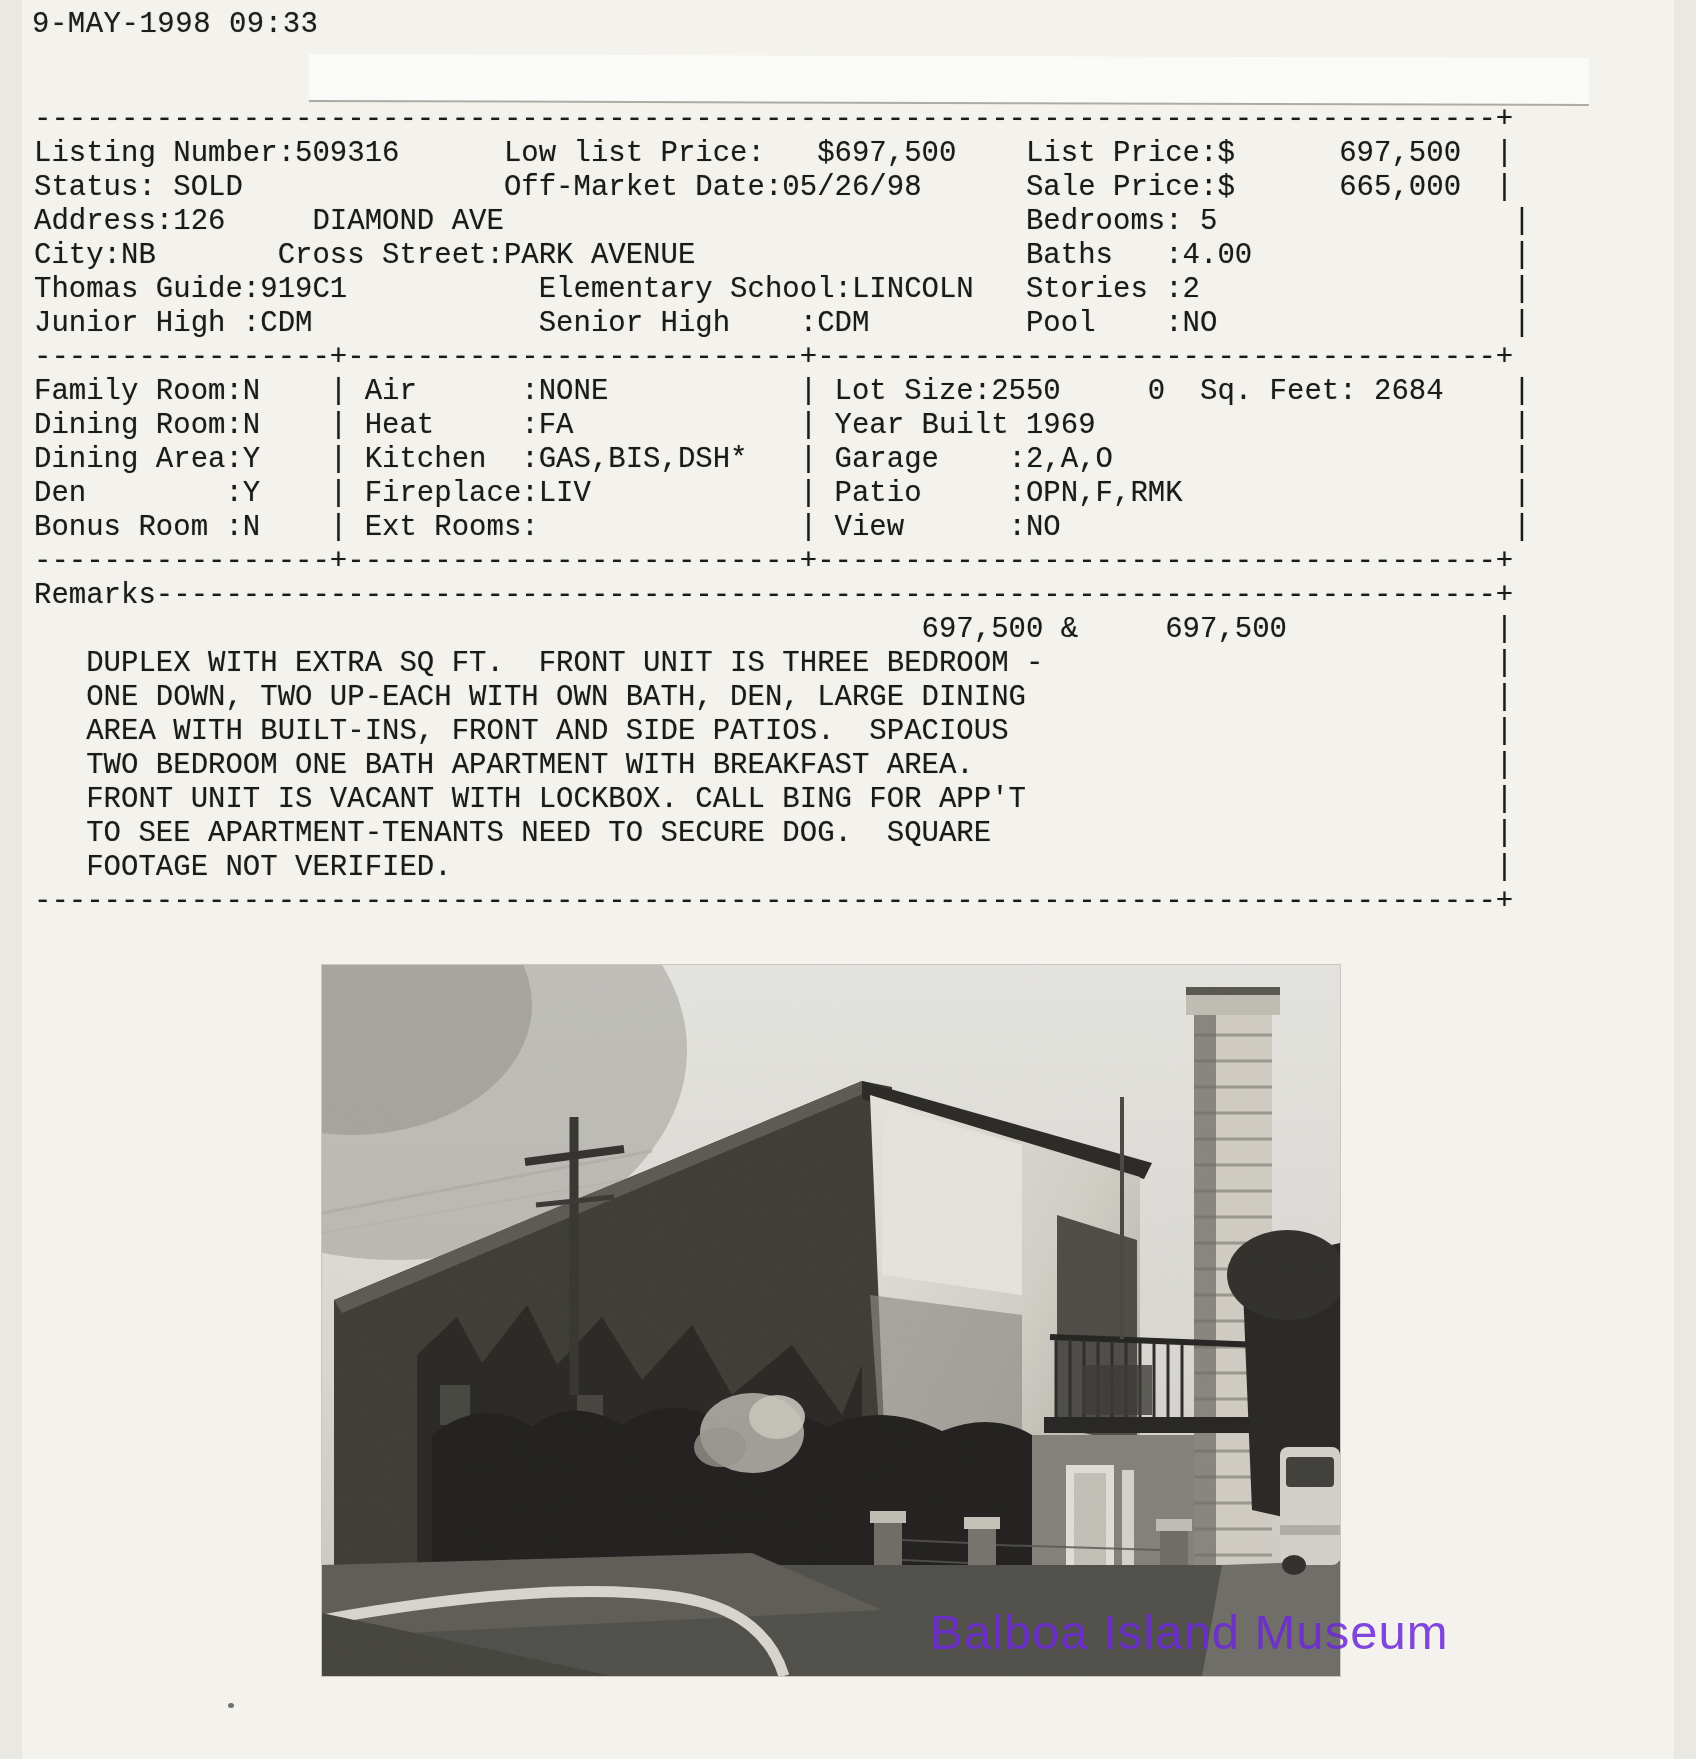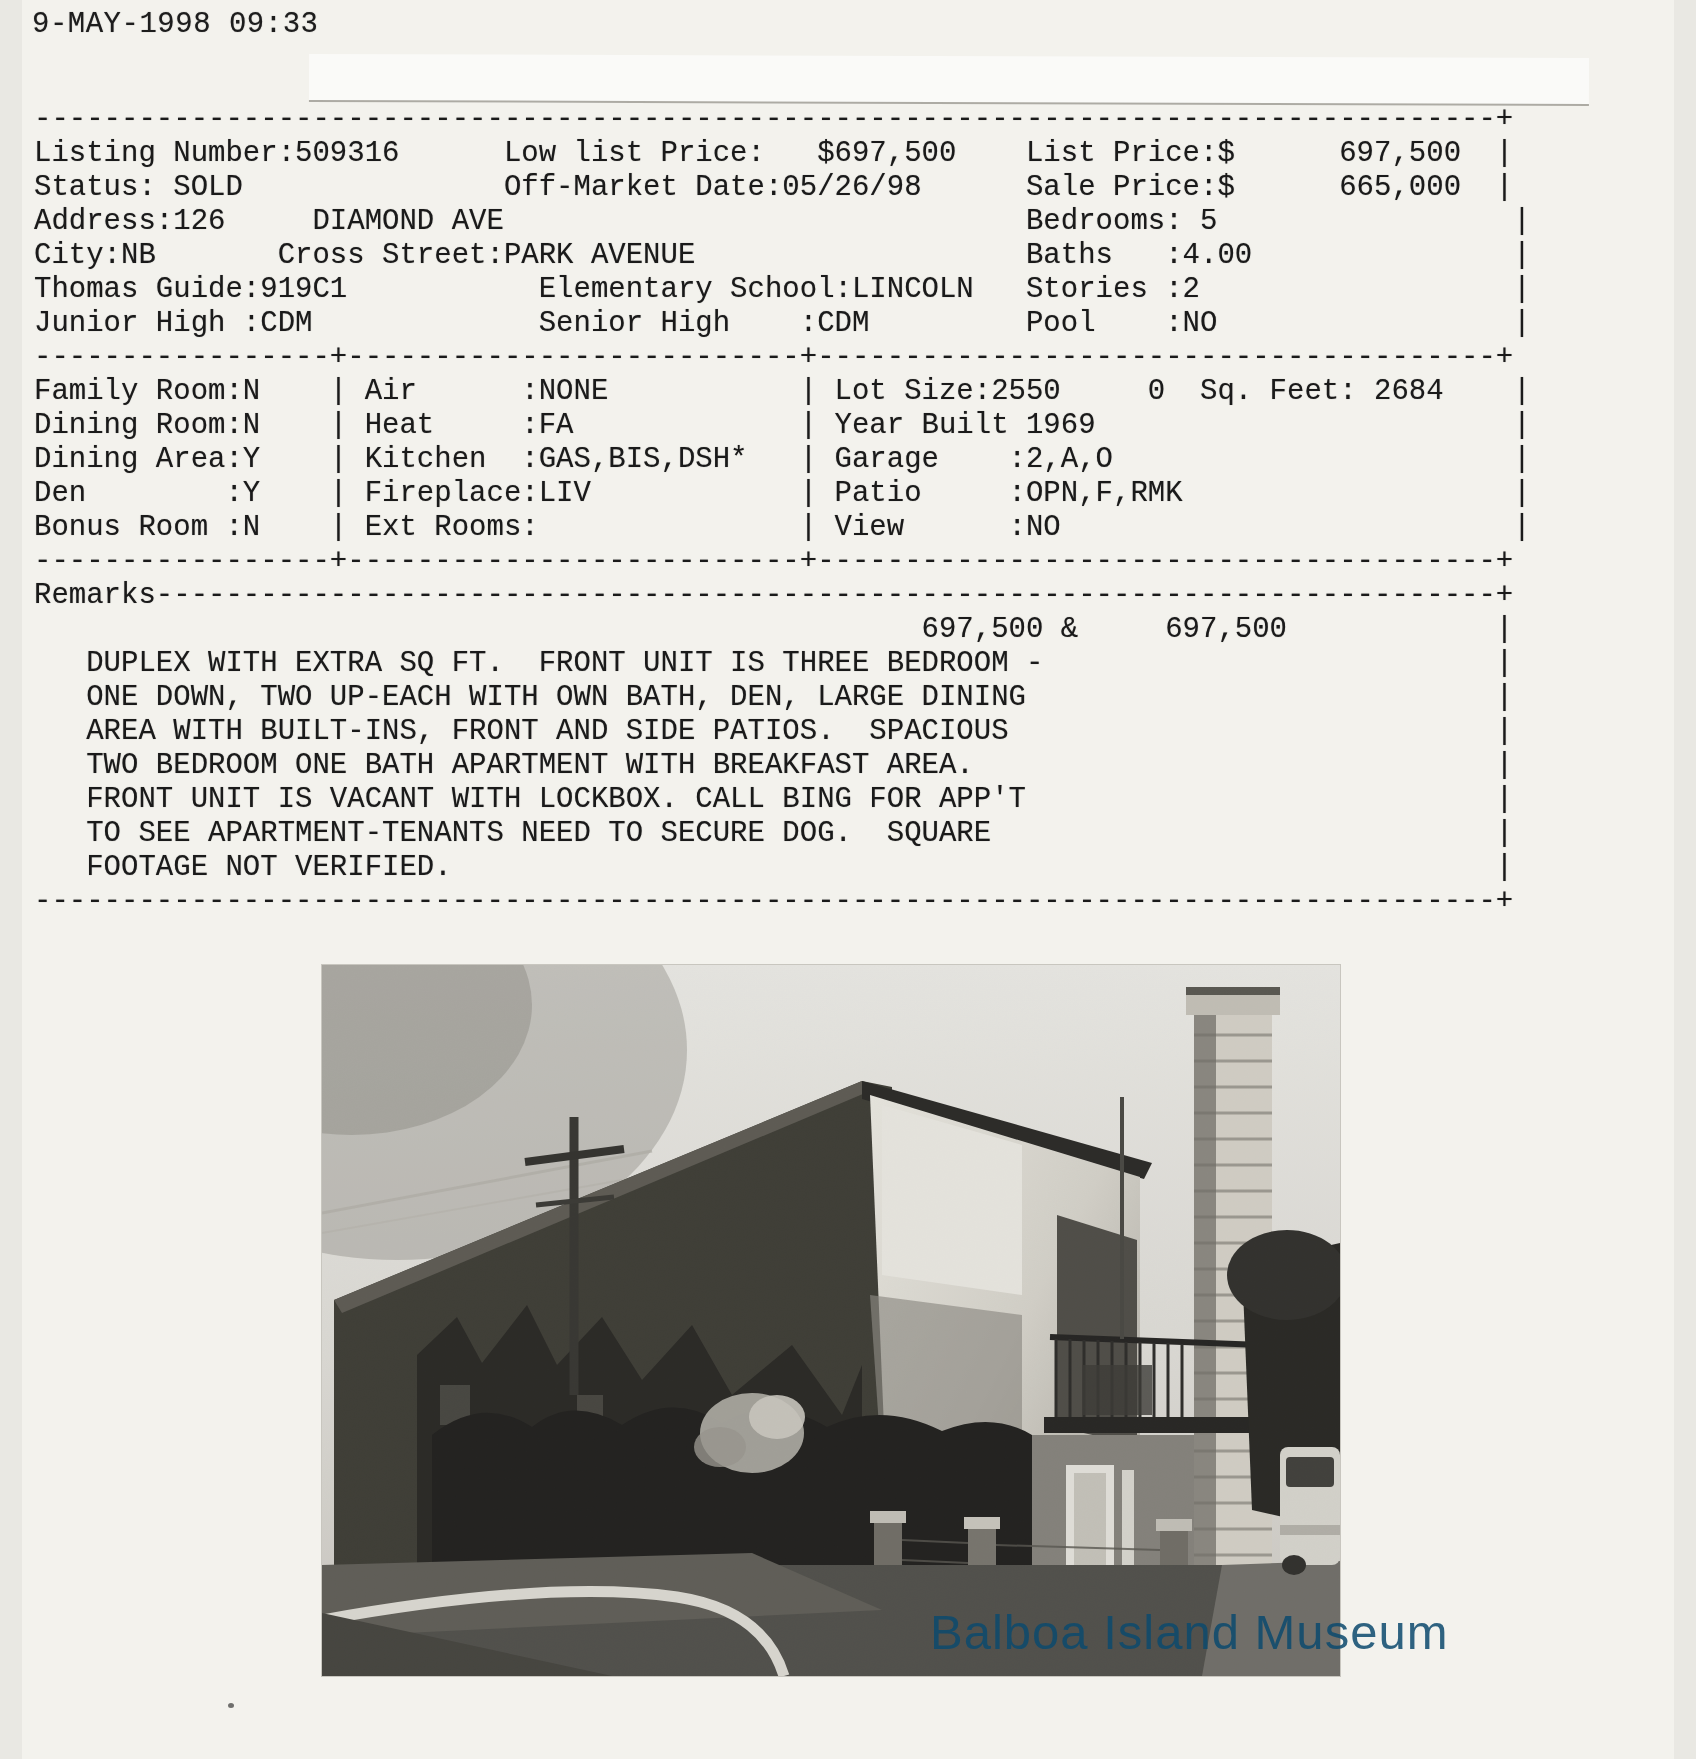--- a/index.html
+++ b/index.html
@@ -29,21 +29,21 @@
     font-variant-ligatures:none;
   }
   .photo{
     position:absolute;left:300px;top:965px;width:1018px;height:711px;
     outline:1px solid #c8c6bf;
   }
   .photo svg{display:block;width:100%;height:100%;}
   .watermark{
     position:absolute;left:908px;top:1604px;
     font-family:"Liberation Sans",sans-serif;
-    font-size:49px;font-weight:400;color:#0c4a6e;opacity:.85;
+    font-size:49px;font-weight:400;color:#6d28d9;opacity:.85;
     letter-spacing:1px;z-index:5;white-space:nowrap;
   }
   .speck{
     position:absolute;left:206px;top:1703px;width:6px;height:5px;
     background:#4e4e4c;border-radius:50%;opacity:.8;
   }
 </style>
 </head>
 <body>
 

